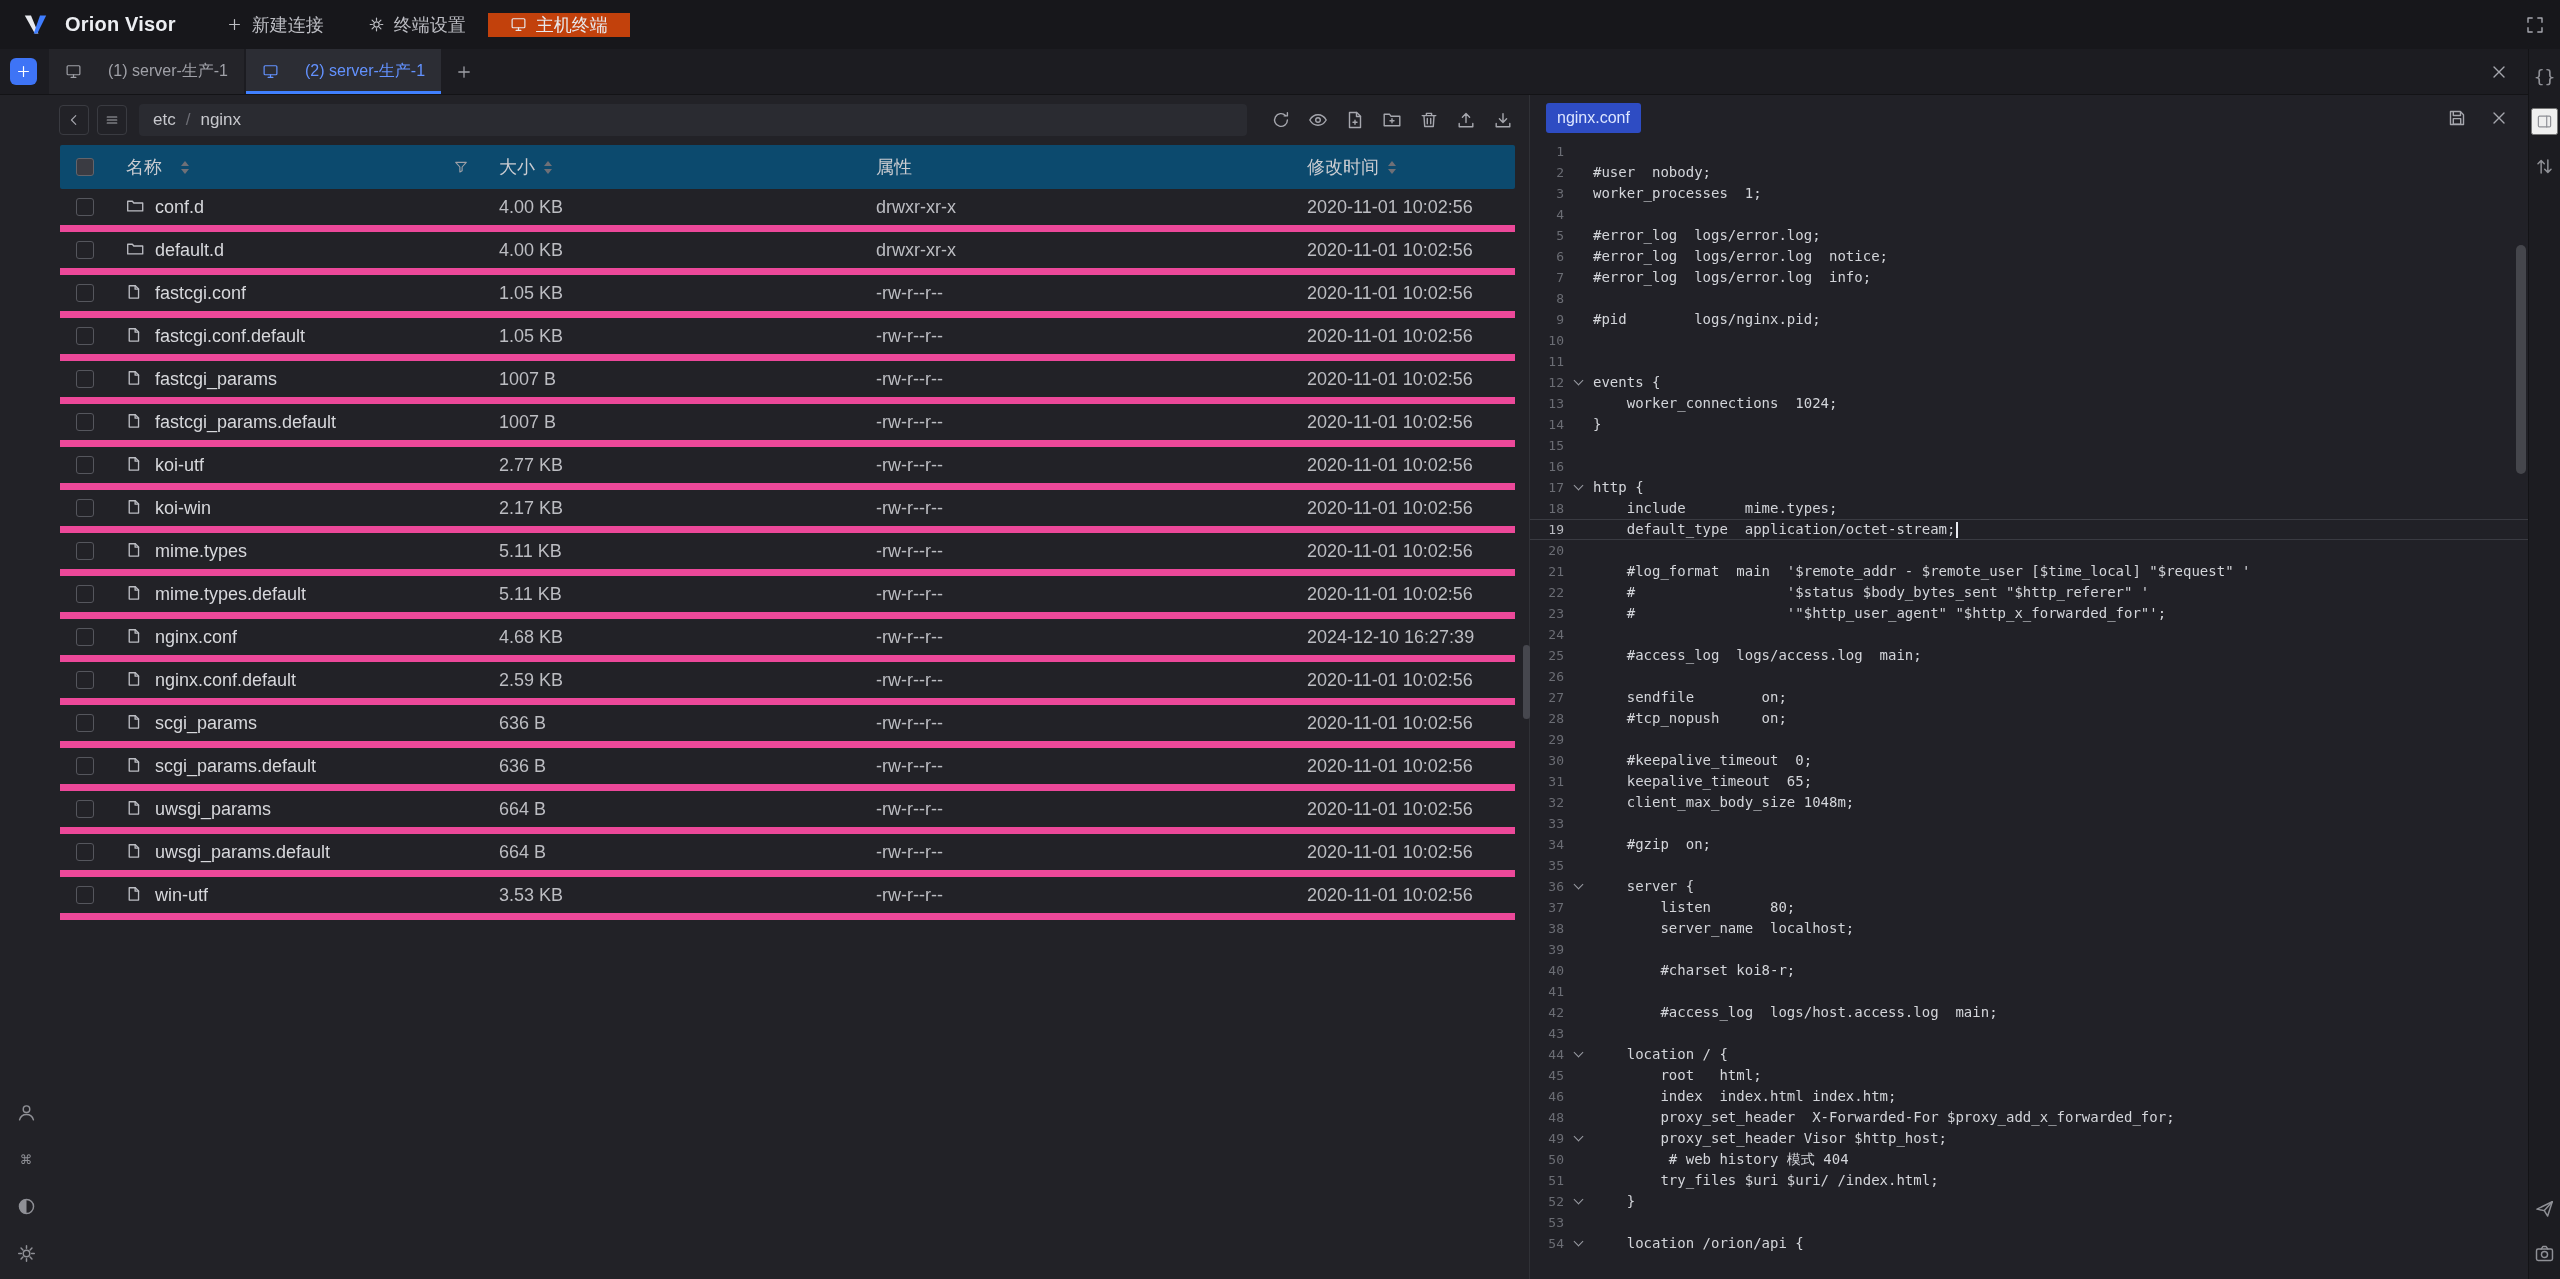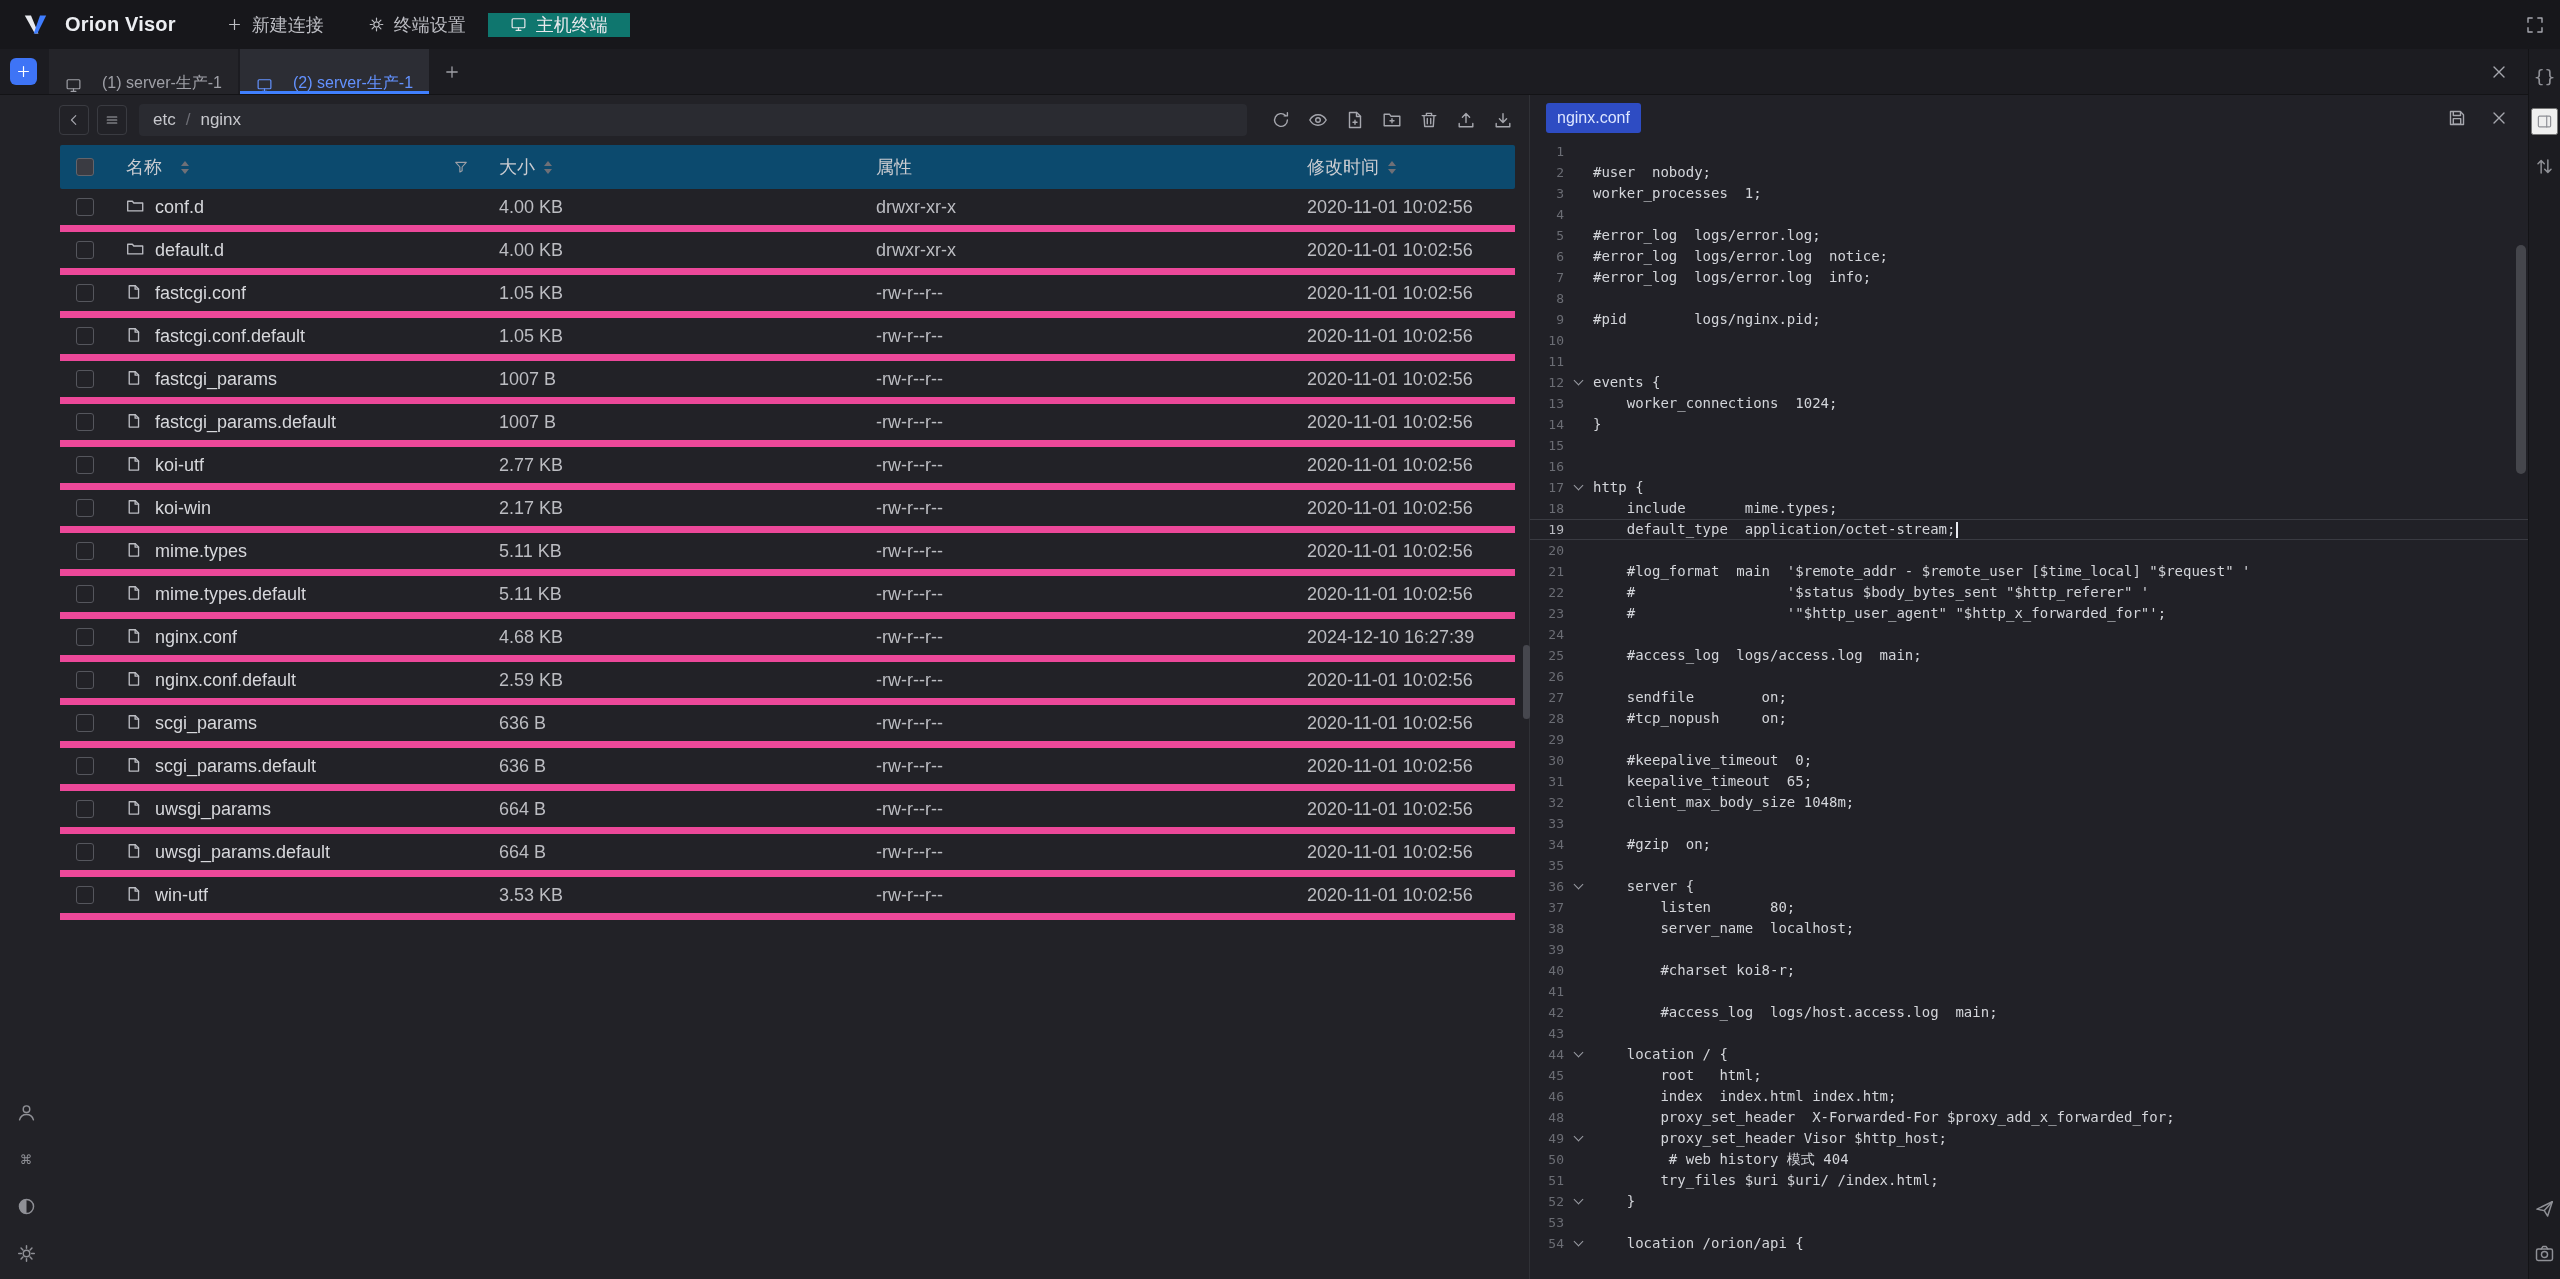--- a/index.html
+++ b/index.html
@@ -7,36 +7,36 @@
 .app{width:2560px;height:1279px;display:flex;flex-direction:column;font-family:"Liberation Sans","DejaVu Sans",sans-serif;color:#d8d9de;position:relative}
 button{font-family:inherit}
 
 
 .topbar{height:49px;background:#17171b;display:flex;align-items:stretch;flex:none}
 .brand{display:flex;align-items:center;gap:16px;padding:0 28px 0 22px;cursor:pointer}
 .logo{width:27px;height:27px}
 .brand-name{font-size:20px;font-weight:700;color:#eceef2;letter-spacing:.2px;white-space:nowrap}
 .topmenu{display:flex;align-items:center}
 .menu-item{display:flex;align-items:center;gap:9px;padding:0 22px;font-size:18px;color:#bcbdc3;cursor:pointer;white-space:nowrap}
-.menu-item.active{background:#0f766e;color:#e7e8ec}
+.menu-item.active{background:#c2410c;color:#e7e8ec}
 .mi-icon{width:17px;height:17px}
 .topbar-right{margin-left:auto;display:flex;align-items:center;padding-right:10px}
 
 
 [data-icon]{display:inline-flex;align-items:center;justify-content:center}
 [data-icon] svg{width:100%;height:100%;fill:none;stroke:currentColor;stroke-width:1.4;stroke-linecap:round;stroke-linejoin:round}
 .icon-btn{display:inline-flex;align-items:center;justify-content:center;background:none;border:none;color:#a6a7ae;cursor:pointer;width:30px;height:30px;padding:5px}
 
 
 .body{flex:1;display:flex;min-height:0}
 .main{flex:1;display:flex;flex-direction:column;min-width:0}
 .tabbar{height:46px;background:#1c1c21;display:flex;align-items:center;border-bottom:1px solid #131316;flex:none}
 .new-conn{width:27px;height:27px;margin:0 12px 0 10px;border-radius:6px;background:#3e74f6;color:#fff;border:none;cursor:pointer;padding:5px}
 .tabs{display:flex;align-items:stretch;height:100%;gap:2px}
-.tab{display:flex;align-items:flex-end;gap:20px;padding:0 16px;background:#242429;color:#9fa0a7;font-size:16px;cursor:pointer;position:relative;white-space:nowrap}
+.tab{display:flex;align-items:center;gap:26px;padding:0 16px;background:#242429;color:#9fa0a7;font-size:16px;cursor:pointer;position:relative;white-space:nowrap}
 .tab-icon{width:17px;height:17px}
 .tab.active{background:#2c2d34;color:#6392ff}
 .tab.active::after{content:"";position:absolute;left:0;right:0;bottom:0;height:3px;background:#4080ff}
 .add-tab{width:34px;height:34px;background:none;border:none;color:#9fa0a7;cursor:pointer;margin-left:6px;padding:8px}
 .flex-sp{flex:1}
 .tab-close{margin-right:14px}
 
 
 .content{flex:1;display:flex;min-height:0;background:#222227;position:relative}
 .left-rail{width:52px;flex:none;display:flex;flex-direction:column;align-items:center;justify-content:flex-end;gap:20px;padding-bottom:12px}

